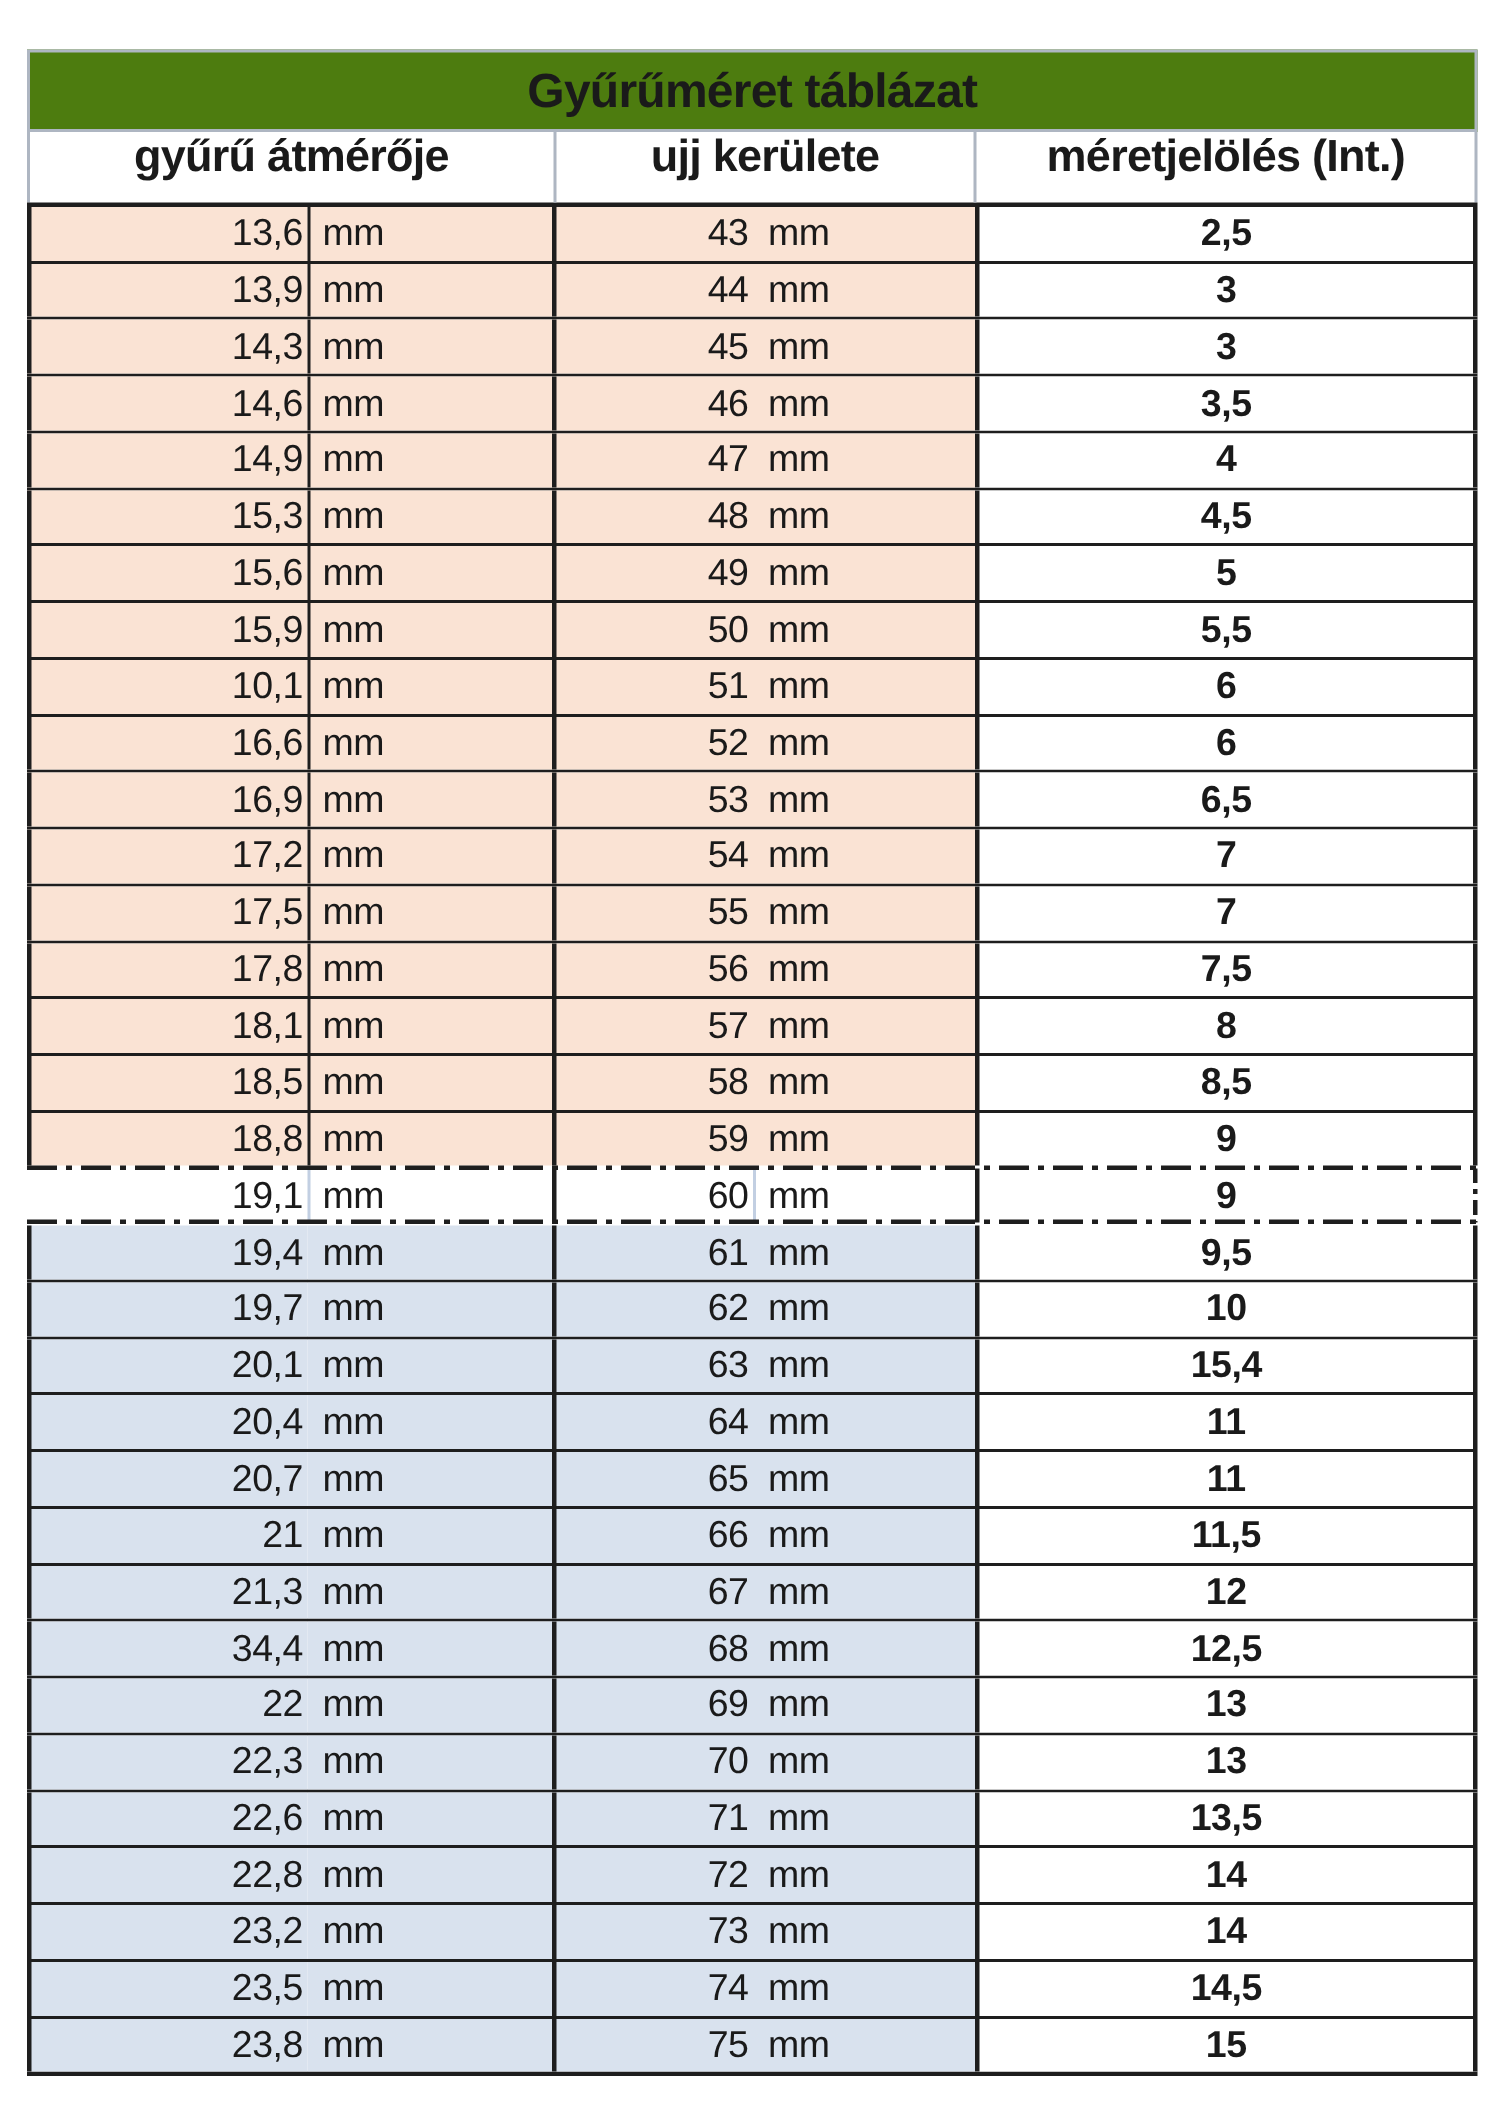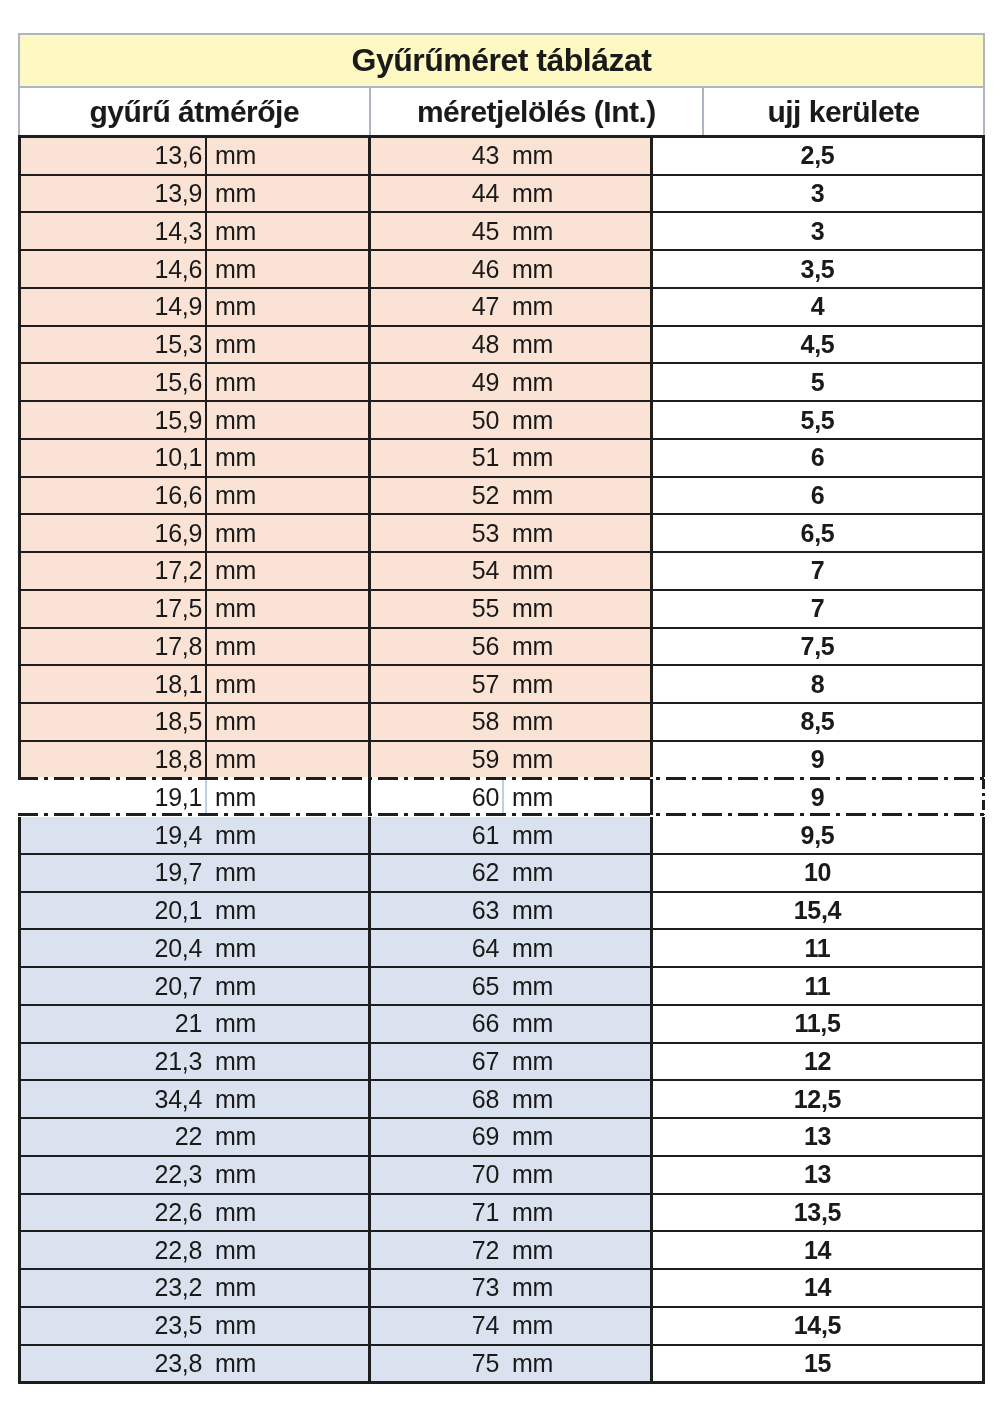--- a/index.html
+++ b/index.html
@@ -19,31 +19,31 @@
     --selbg: #ffffff;
   }
   .ring-table { position: absolute; left: 18px; top: 33px; width: 967px; }
 
   .title-row {
     height: 55px;
     border: 2px solid var(--light);
     border-bottom: 2px solid var(--light);
     display: flex; align-items: center; justify-content: center;
     font-weight: bold; font-size: 32px; letter-spacing: -0.5px;
-    background: #fef9c3;
+    background: #4d7c0f;
   }
 
   .header-row {
     height: 47px; display: flex;
     border-left: 2px solid var(--light);
     border-right: 2px solid var(--light);
     background: #fff;
   }
   .hcell {
-    display: flex; align-items: center; justify-content: center;
+    display: flex; justify-content: center;
     font-weight: bold; font-size: 30px; letter-spacing: -0.5px;
   }
   .h1 { width: 350px; }
   .h2 { width: 282px; border-left: 2px solid var(--light); }
   .h3 { width: 335px; border-left: 2px solid var(--light); }
 
   .data-rows {
     height: 1249px;
     display: flex; flex-direction: column;
     border-top: 3px solid var(--grid);
@@ -97,25 +97,25 @@
 <body>
 
 <div class="ring-table">
   <div class="title-row">
     <span>Gyűrűméret táblázat</span>
   </div>
   <div class="header-row">
     <div class="hcell h1">
       <span>gyűrű átmérője</span>
     </div>
+    <div class="hcell h2">
+      <span>ujj kerülete</span>
+    </div>
     <div class="hcell h3">
       <span>méretjelölés (Int.)</span>
-    </div>
-    <div class="hcell h2">
-      <span>ujj kerülete</span>
     </div>
   </div>
   <div class="data-rows" id="rows">
       <div class="row peach">
     <div class="cell c1a">
       <span>13,6</span>
     </div>
     <div class="cell c1b">
       <span>mm</span>
     </div>

